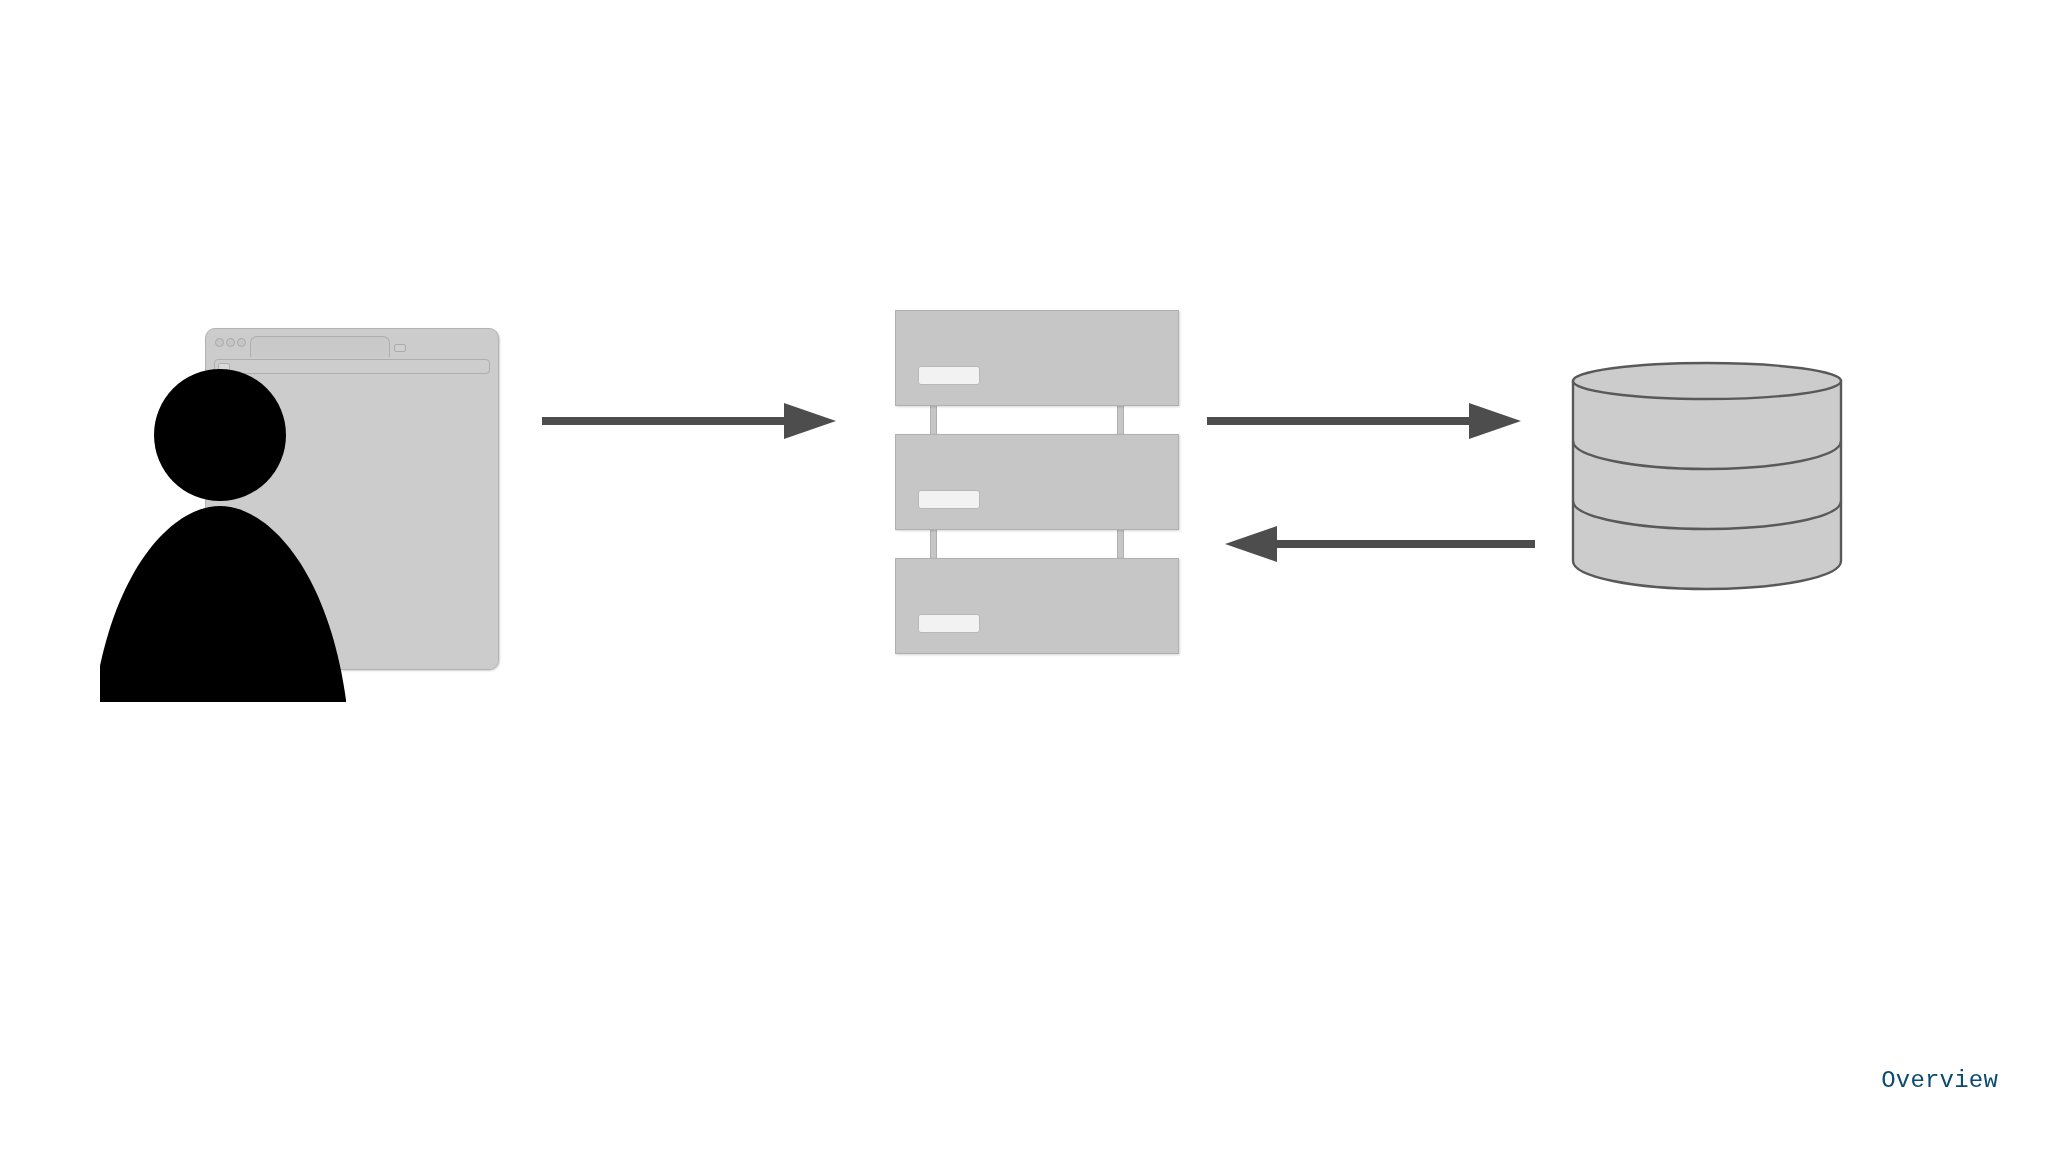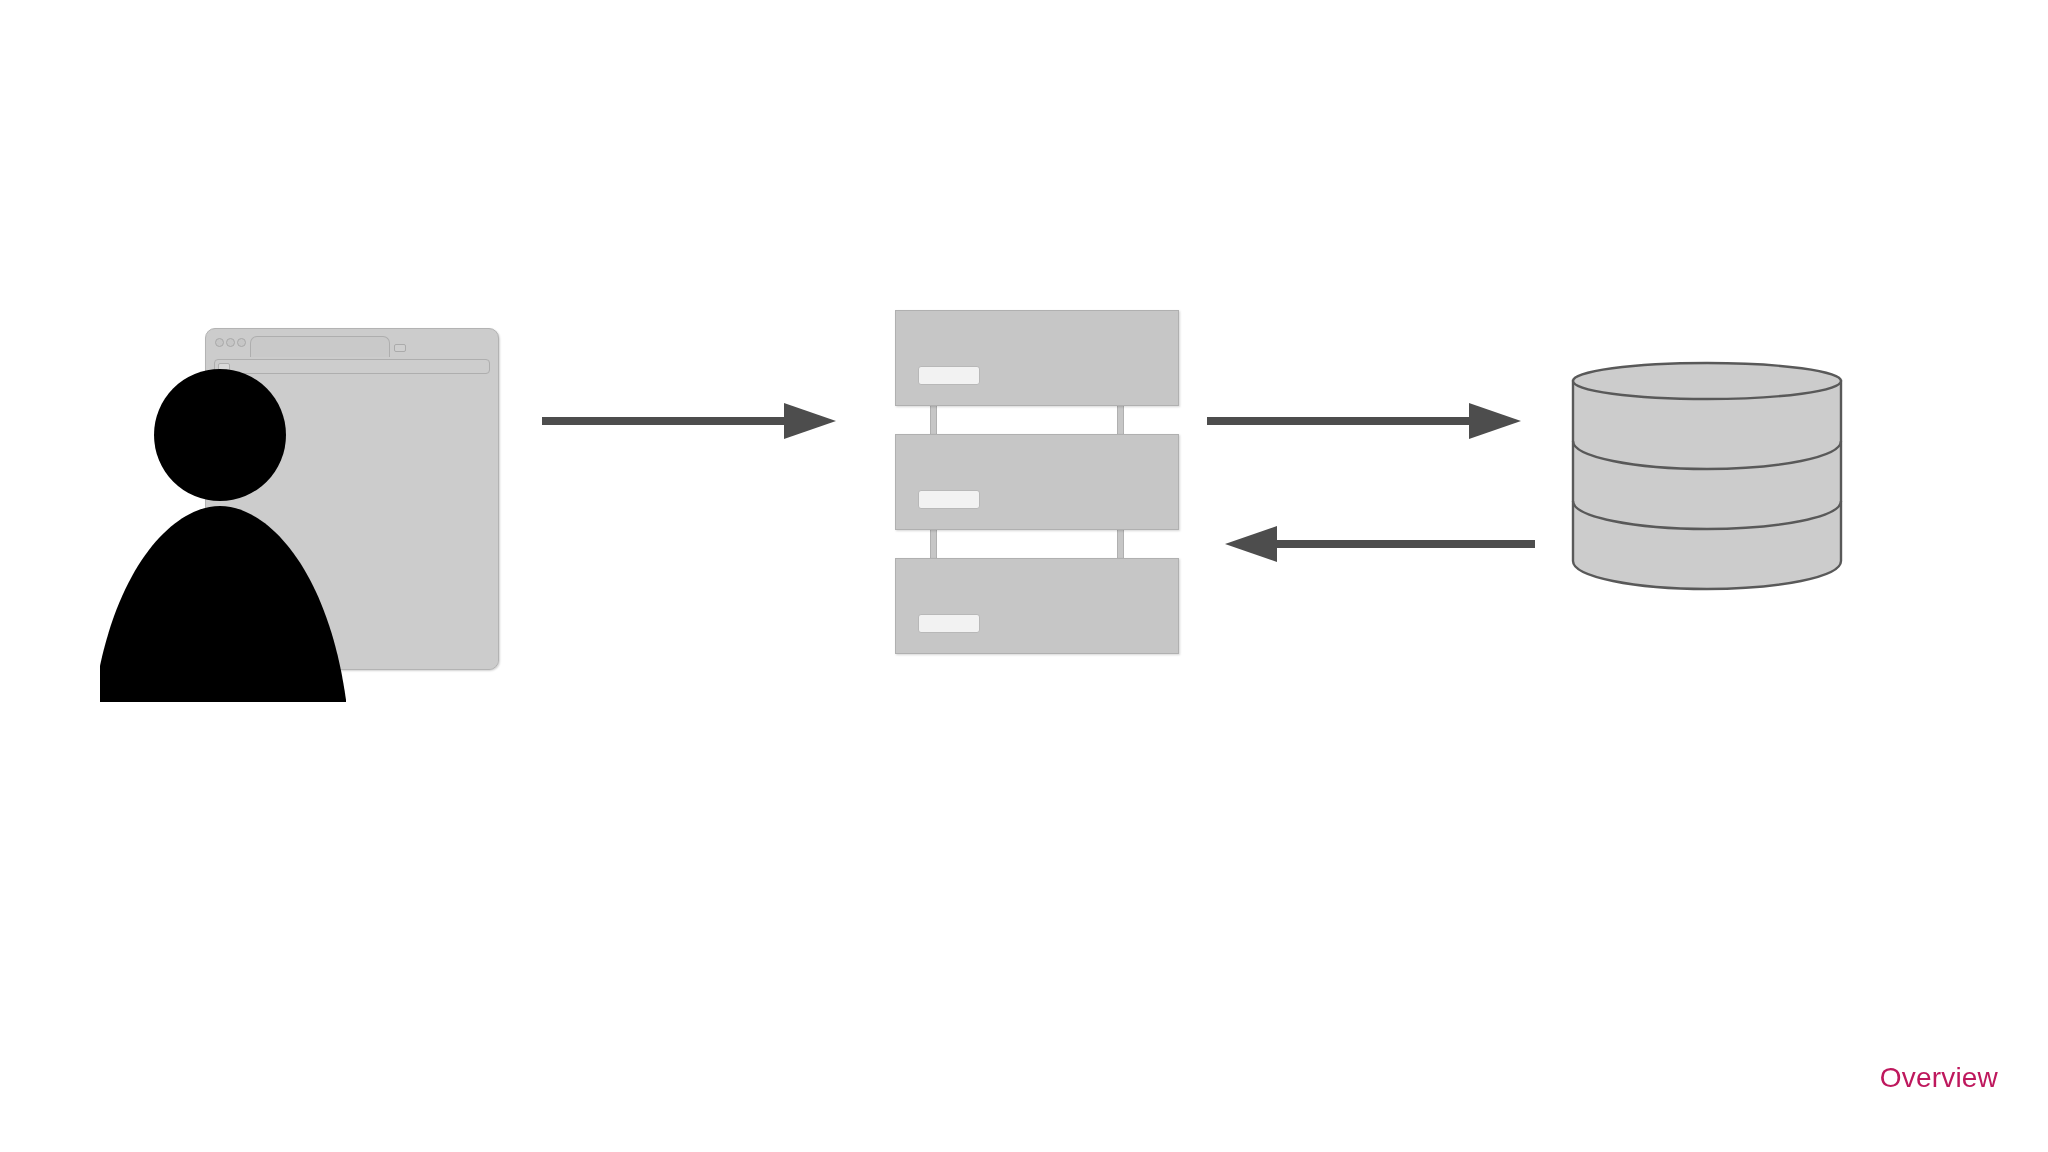--- a/index.html
+++ b/index.html
@@ -176,24 +176,24 @@
   
   .arrow {
     position: absolute;
   }
 
   
   #overview-caption {
     position: absolute;
     right: 50px;
     bottom: 58px;
-    color: #be185d;
-    font-size: 28px;
+    color: #0c4a6e;
+    font-size: 24px;
     letter-spacing: 0.2px;
-    font-family: Liberation Sans, sans-serif;
+    font-family: Liberation Mono, monospace;
     white-space: nowrap;
   }
 </style>
 </head>
 <body>
 
 <div id="canvas">
 
   <div class="node" id="client-node">
 

